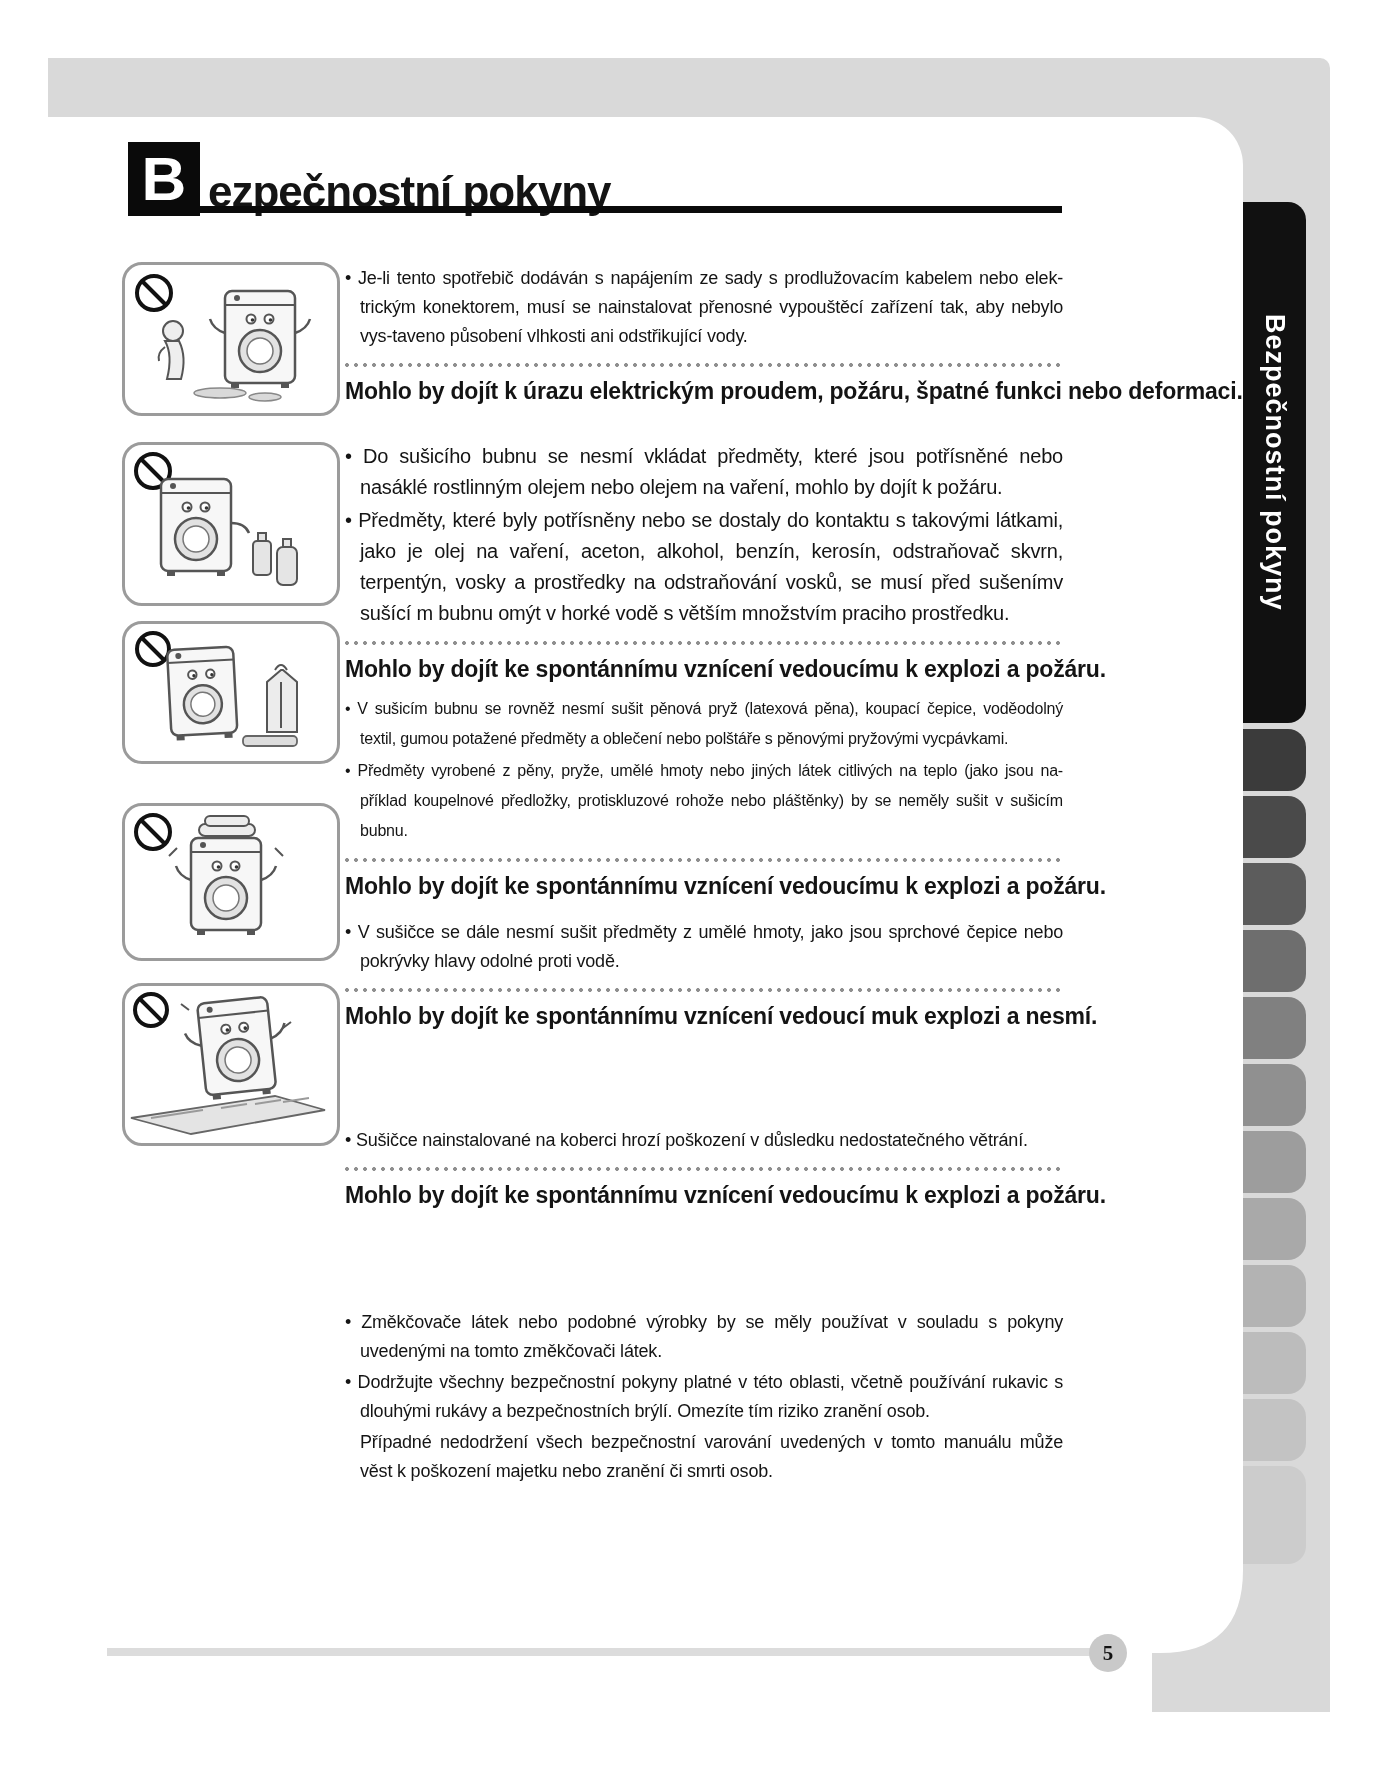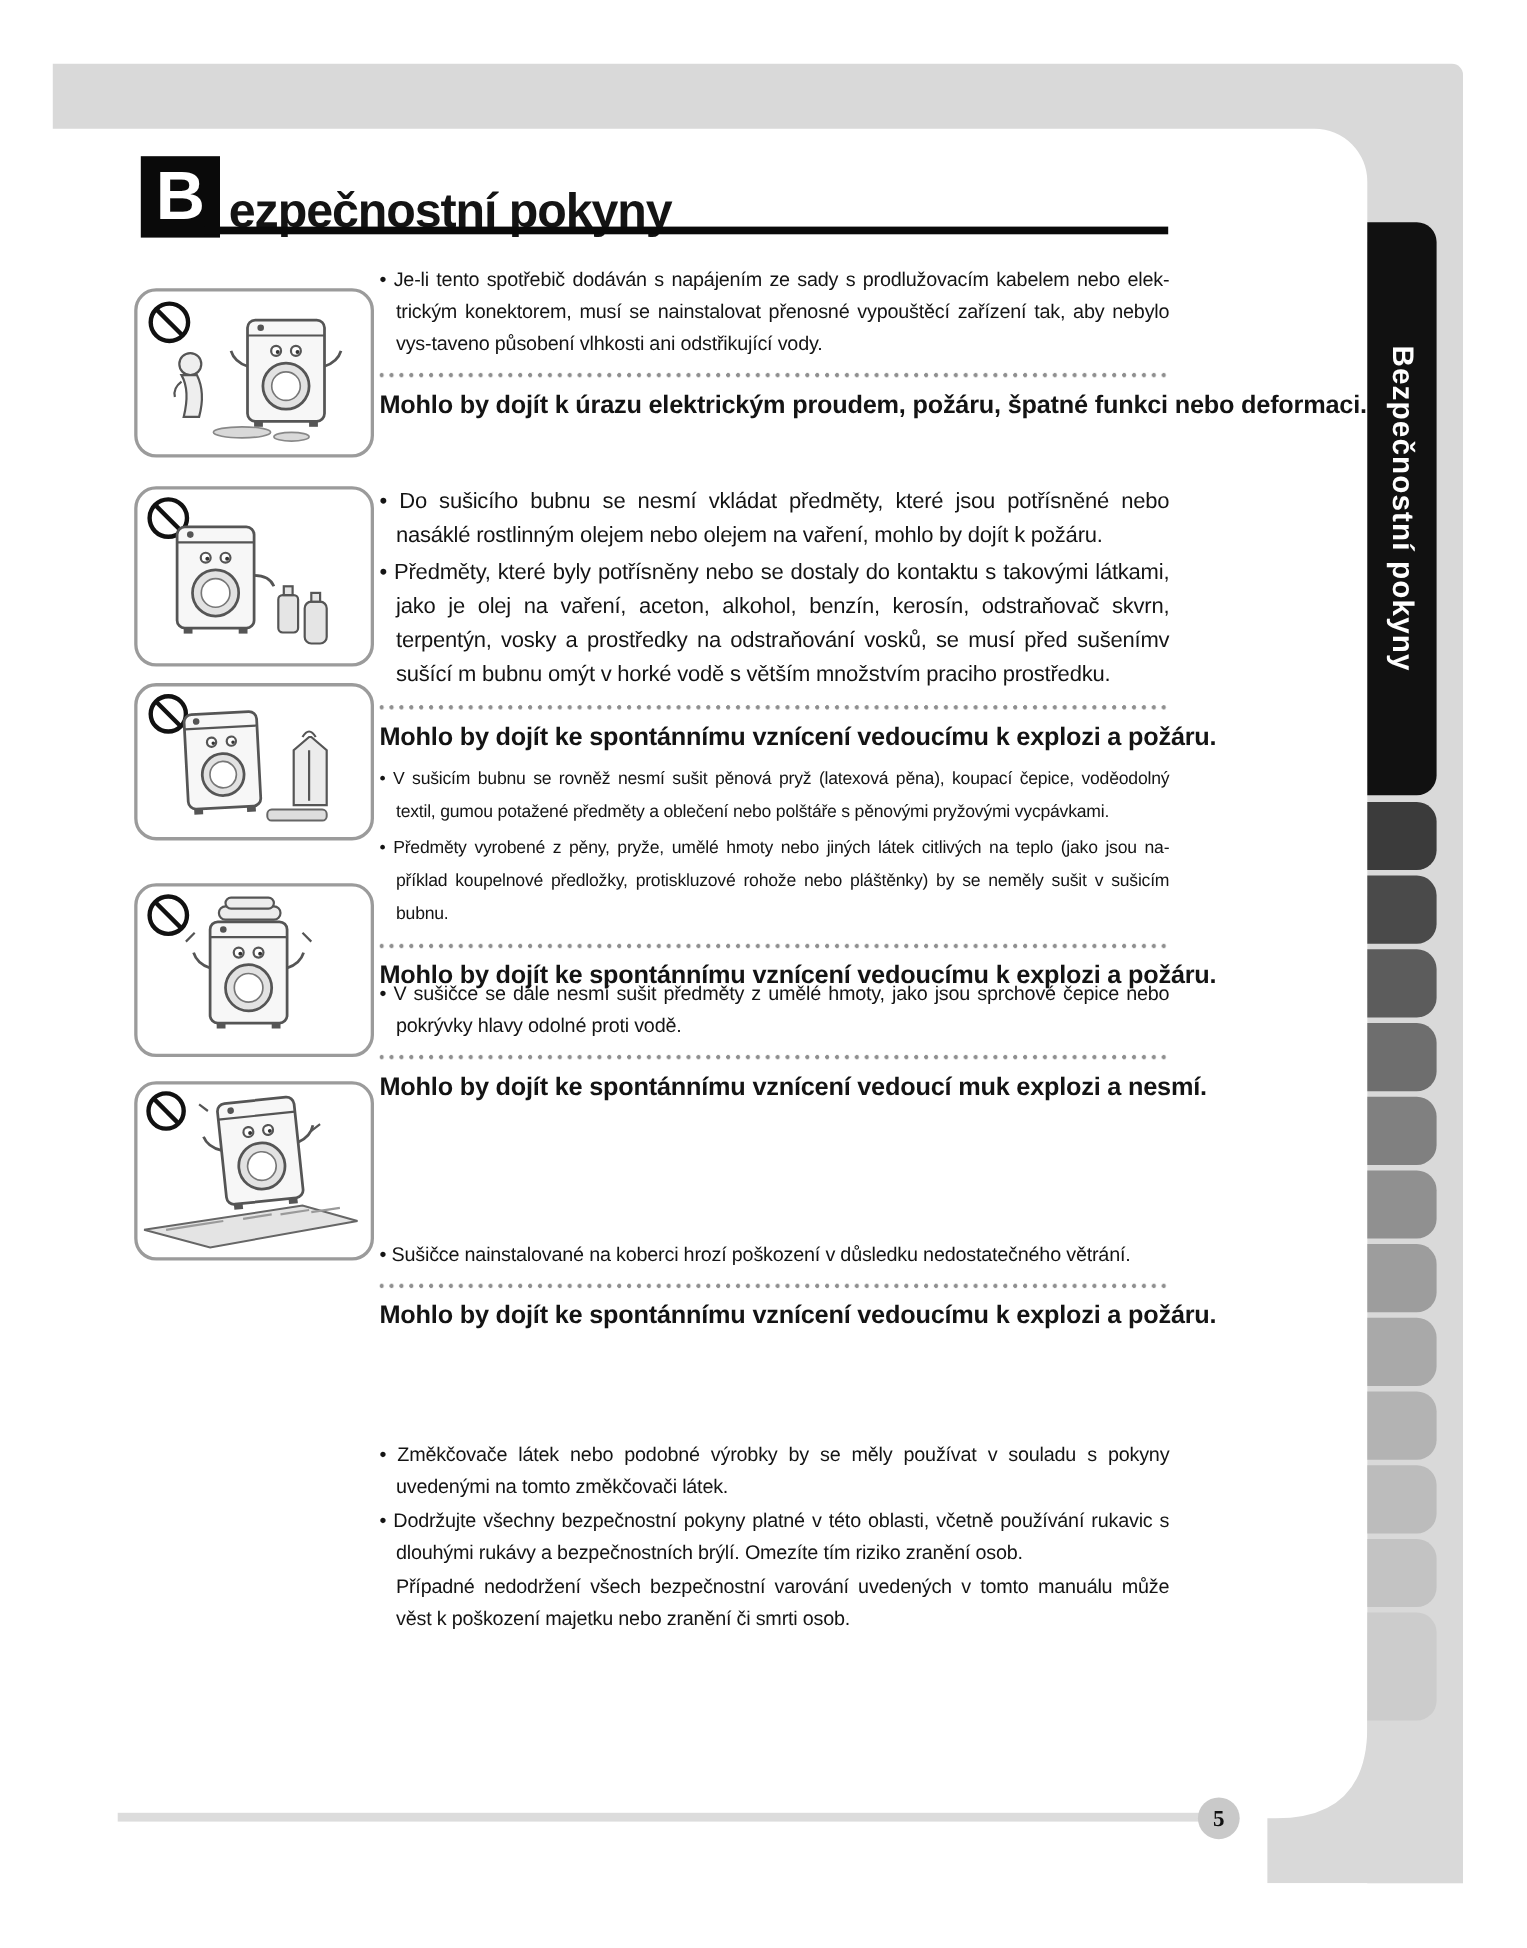--- a/index.html
+++ b/index.html
@@ -77,41 +77,41 @@
   <div class="tab" style="top: 1466px; height: 98px; background-color: rgb(204, 204, 204);"></div>
 
   <div class="hdr">
     <div class="b-box">
       <span>B</span>
     </div>
     <h1>ezpečnostní pokyny</h1>
   </div>
   <div class="title-rule"></div>
 
-  <div class="sec" style="top:240px">
+  <div class="sec" style="top:264px">
     <p class="bullet fs18">Je-li tento spotřebič dodáván s napájením ze sady s prodlužovacím kabelem nebo elek-trickým konektorem, musí se nainstalovat přenosné vypouštěcí zařízení tak, aby nebylo vys-taveno působení vlhkosti ani odstřikující vody.</p>
     <div class="dots"></div>
     <p class="warning">Mohlo by dojít k úrazu elektrickým proudem, požáru, špatné funkci nebo deformaci.</p>
   </div>
 
   <div class="sec" style="top:441px">
     <p class="bullet fs15">Do sušicího bubnu se nesmí vkládat předměty, které jsou potřísněné nebo nasáklé rostlinným olejem nebo olejem na vaření, mohlo by dojít k požáru.</p>
     <p class="bullet fs15">Předměty, které byly potřísněny nebo se dostaly do kontaktu s takovými látkami, jako je olej na vaření, aceton, alkohol, benzín, kerosín, odstraňovač skvrn, terpentýn, vosky a prostředky na odstraňování vosků, se musí před sušenímv sušící m bubnu omýt v horké vodě s větším množstvím praciho prostředku.</p>
     <div class="dots"></div>
     <p class="warning">Mohlo by dojít ke spontánnímu vznícení vedoucímu k explozi a požáru.</p>
   </div>
 
   <div class="sec" style="top:694px">
     <p class="bullet fs16">V sušicím bubnu se rovněž nesmí sušit pěnová pryž (latexová pěna), koupací čepice, voděodolný textil, gumou potažené předměty a oblečení nebo polštáře s pěnovými pryžovými vycpávkami.</p>
     <p class="bullet fs16">Předměty vyrobené z pěny, pryže, umělé hmoty nebo jiných látek citlivých na teplo (jako jsou na-příklad koupelnové předložky, protiskluzové rohože nebo pláštěnky) by se neměly sušit v sušicím bubnu.</p>
     <div class="dots"></div>
     <p class="warning">Mohlo by dojít ke spontánnímu vznícení vedoucímu k explozi a požáru.</p>
   </div>
 
-  <div class="sec" style="top:889px">
+  <div class="sec" style="top:918px">
     <p class="bullet fs18">V sušičce se dále nesmí sušit předměty z umělé hmoty, jako jsou sprchové čepice nebo pokrývky hlavy odolné proti vodě.</p>
     <div class="dots"></div>
     <p class="warning">Mohlo by dojít ke spontánnímu vznícení vedoucí muk explozi a nesmí.</p>
   </div>
 
   <div class="sec" style="top:1126px">
     <p class="bullet fs18">Sušičce nainstalované na koberci hrozí poškození v důsledku nedostatečného větrání.</p>
     <div class="dots"></div>
     <p class="warning">Mohlo by dojít ke spontánnímu vznícení vedoucímu k explozi a požáru.</p>
   </div>

